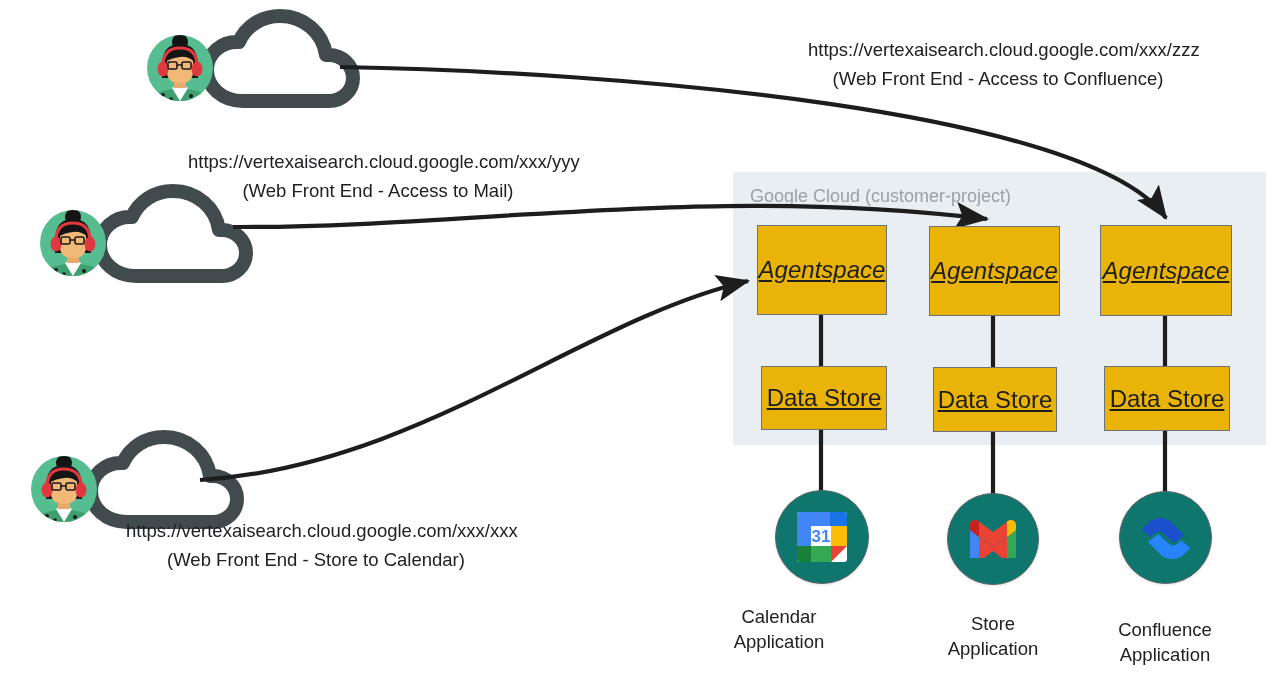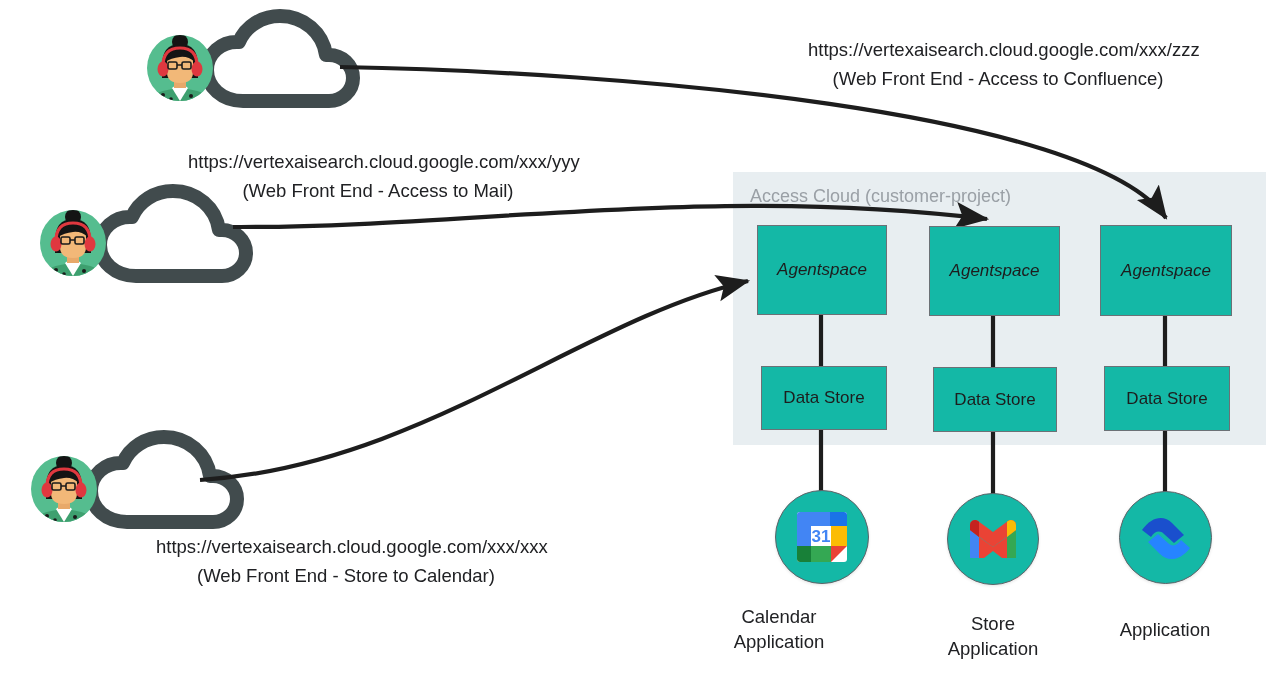--- a/index.html
+++ b/index.html
@@ -27,46 +27,47 @@
     color: #202124;
     font-size: 18.5px;
     line-height: 1.55;
     white-space: nowrap;
     font-family: "Liberation Sans", sans-serif;
   }
   .txt.center { text-align: center; }
   .cloud-label-line { display: block; }
   .node-box {
     position: absolute;
-    background: #14b8a6;
+    background: #eab308;
     border: 1.6px solid #6b7176;
     display: flex;
     align-items: center;
     justify-content: center;
-    font-size: 17px;
+    font-size: 24px;
     color: #1d1d1d;
     font-family: "Liberation Sans", sans-serif;
+    text-decoration: underline;
   }
   .node-box.agentspace { font-style: italic; }
   .region-box {
     position: absolute;
     background: #e8eef1;
     border: 0;
   }
   .region-label {
     position: absolute;
     color: #9aa0a6;
     font-size: 18px;
     font-family: "Liberation Sans", sans-serif;
     white-space: nowrap;
   }
   .app-circle {
     position: absolute;
     border-radius: 50%;
-    background: #14b8a6;
+    background: #0f766e;
     border: 1.3px solid #5f6368;
     box-sizing: border-box;
     display: flex;
     align-items: center;
     justify-content: center;
     box-shadow: 0 1px 3px rgba(0,0,0,0.10);
   }
   .app-caption {
     position: absolute;
     text-align: center;
@@ -76,21 +77,21 @@
     font-family: "Liberation Sans", sans-serif;
   }
   .app-caption span { display: block; }
 </style>
 </head>
 <body>
 
 <div id="canvas">
 
   <div class="region-box" style="left:733px; top:172px; width:533px; height:273px;"></div>
-  <div class="region-label" style="left:750px; top:186px;">Access Cloud (customer-project)</div>
+  <div class="region-label" style="left:750px; top:186px;">Google Cloud (customer-project)</div>
 
   <svg id="svg-layer" viewBox="0 0 1282 678">
     <defs>
       <marker id="arrowhead" markerWidth="9" markerHeight="9" refX="7.5" refY="3.2" orient="auto" markerUnits="strokeWidth">
         <path d="M0,0 L8,3.2 L0,6.4 L1.6,3.2 Z" fill="#1d1d1d"></path>
       </marker>
       <clipPath id="avatarClip1">
           <circle cx="180" cy="68" r="33"></circle>
         </clipPath>
       <clipPath id="avatarClip2">
@@ -234,21 +235,21 @@
   <div class="txt center" style="left:188px; top:148px; width:380px;">
     <span class="cloud-label-line">https://vertexaisearch.cloud.google.com/xxx/yyy</span>
     <span class="cloud-label-line">(Web Front End - Access to Mail)</span>
   </div>
 
   <div class="txt center" style="left:808px; top:36px; width:380px;">
     <span class="cloud-label-line">https://vertexaisearch.cloud.google.com/xxx/zzz</span>
     <span class="cloud-label-line">(Web Front End - Access to Confluence)</span>
   </div>
 
-  <div class="txt center" style="left:126px; top:533px; width:380px;margin-left:30px;">
+  <div class="txt center" style="left:126px; top:517px; width:380px;">
     <span class="cloud-label-line">https://vertexaisearch.cloud.google.com/xxx/xxx</span>
     <span class="cloud-label-line">(Web Front End - Store to Calendar)</span>
   </div>
 
   <div class="node-box agentspace" style="left:757px; top:225px; width:128px; height:88px;">Agentspace</div>
   <div class="node-box" style="left:761px; top:366px; width:124px; height:62px;">Data Store</div>
 
   <div class="app-circle" style="left:775px; top:490px; width:94px; height:94px;">
     <svg width="56" height="56" viewBox="0 0 56 56">
       <rect x="3" y="3" width="50" height="50" rx="3" fill="#ffffff"></rect>
@@ -288,16 +289,17 @@
   <div class="node-box agentspace" style="left:1100px; top:225px; width:130px; height:89px;">Agentspace</div>
   <div class="node-box" style="left:1104px; top:366px; width:124px; height:63px;">Data Store</div>
 
   <div class="app-circle" style="left:1119px; top:491px; width:93px; height:93px;">
     <svg width="56" height="48" viewBox="0 0 56 48">
       <path d="M4 16 C 14 2 26 1 34 9 L46 21 L36 29 L26 20 C 22 16 17 17 13 23 Z" fill="#1a4fcd"></path>
       <path d="M52 34 C 42 47 30 48 22 40 L10 28 L20 20 L30 29 C 34 33 39 32 43 26 Z" fill="#2684ff"></path>
     </svg>
   </div>
   <div class="app-caption" style="left:1085px; top:618px; width:160px;">
+    <span>Confluence</span>
     <span>Application</span>
   </div>
 
 </div>
 
 </body></html>

